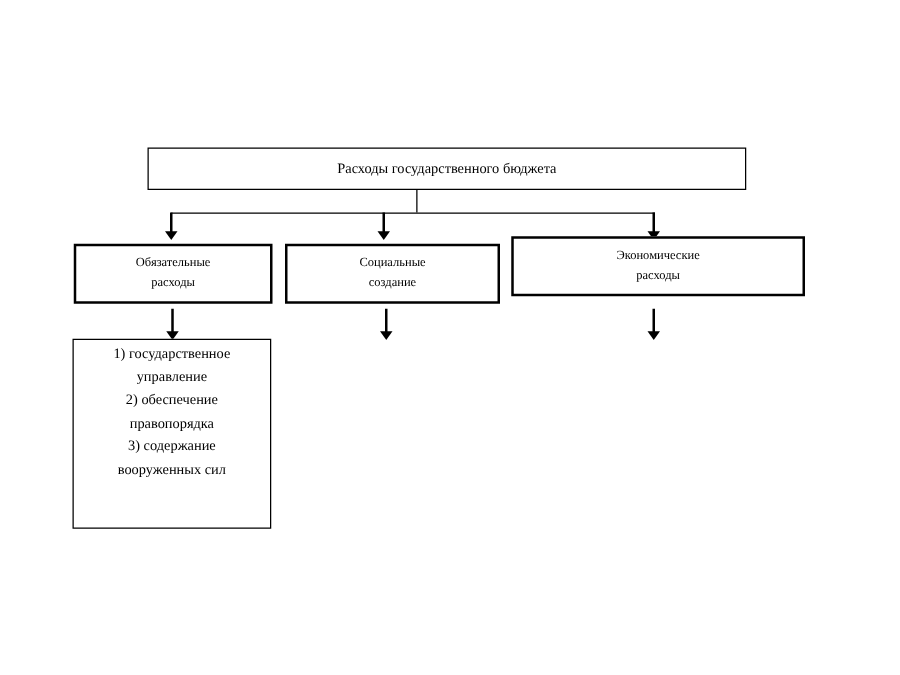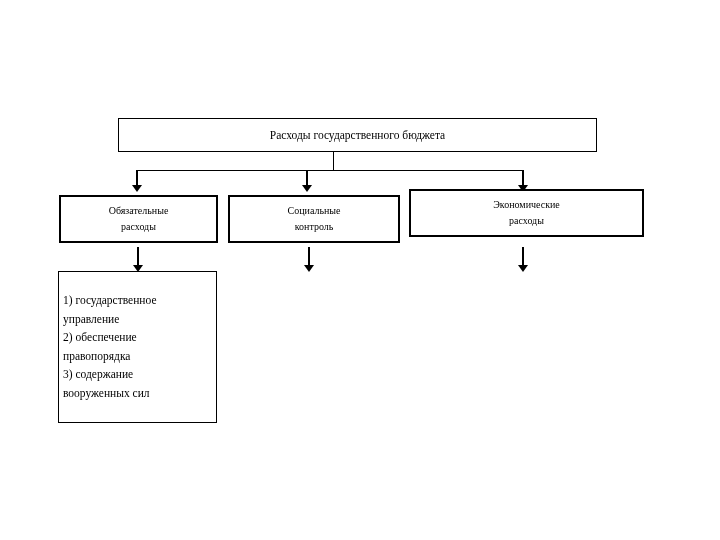--- a/index.html
+++ b/index.html
@@ -43,22 +43,22 @@
     font-size: 10px;
     line-height: 16px;
     white-space: pre-line;
   }
   .hb-1 { left: 59px;  top: 195px; width: 159px; height: 48px; }
   .hb-2 { left: 228px; top: 195px; width: 172px; height: 48px; }
   .hb-3 { left: 409px; top: 189px; width: 235px; height: 48px; }
   
   .detail-box {
     border-width: 1.5px;
-    padding: 18px 4px;
-    text-align: left;
+    padding: 1px 4px;
+    text-align: center;
   }
   .detail-box .label {
     font-size: 11.5px;
     line-height: 16.5px;
     white-space: pre-line;
   }
   .db-1 { left: 58px;  top: 271px; width: 159px; height: 152px; }
   .db-2 { left: 227px; top: 271px; width: 172px; height: 152px; }
   .db-3 { left: 408px; top: 271px; width: 237px; height: 152px; }
   
@@ -110,21 +110,21 @@
   <div class="arrowhead ah-top ah-t1"></div>
   <div class="arrowhead ah-top ah-t2"></div>
   <div class="arrowhead ah-top ah-t3"></div>
 
   <div class="box header-box hb-1">
     <span class="label">Обязательные
 расходы</span>
   </div>
   <div class="box header-box hb-2">
     <span class="label">Социальные
-контроль</span>
+создание</span>
   </div>
   <div class="box header-box hb-3">
     <span class="label">Экономические
 расходы</span>
   </div>
 
   <div class="line stub-mid sm-1"></div>
   <div class="line stub-mid sm-2"></div>
   <div class="line stub-mid sm-3"></div>
   <div class="arrowhead ah-mid ah-m1"></div>

